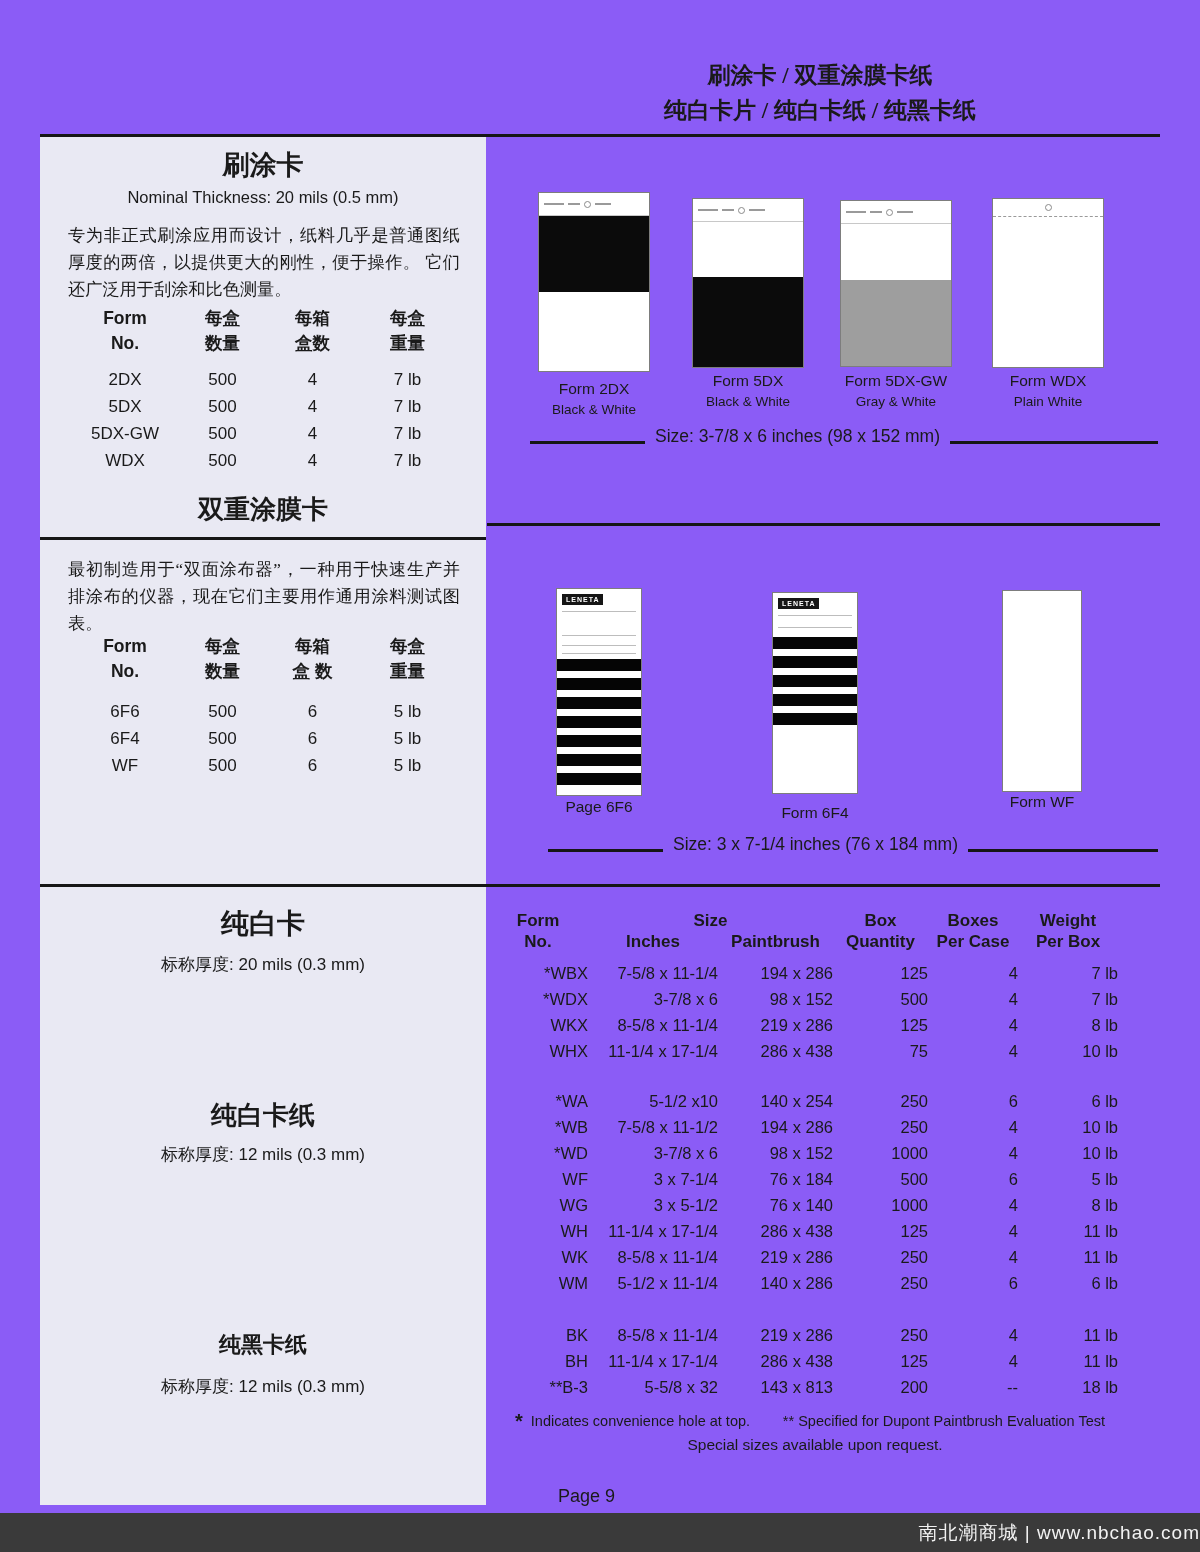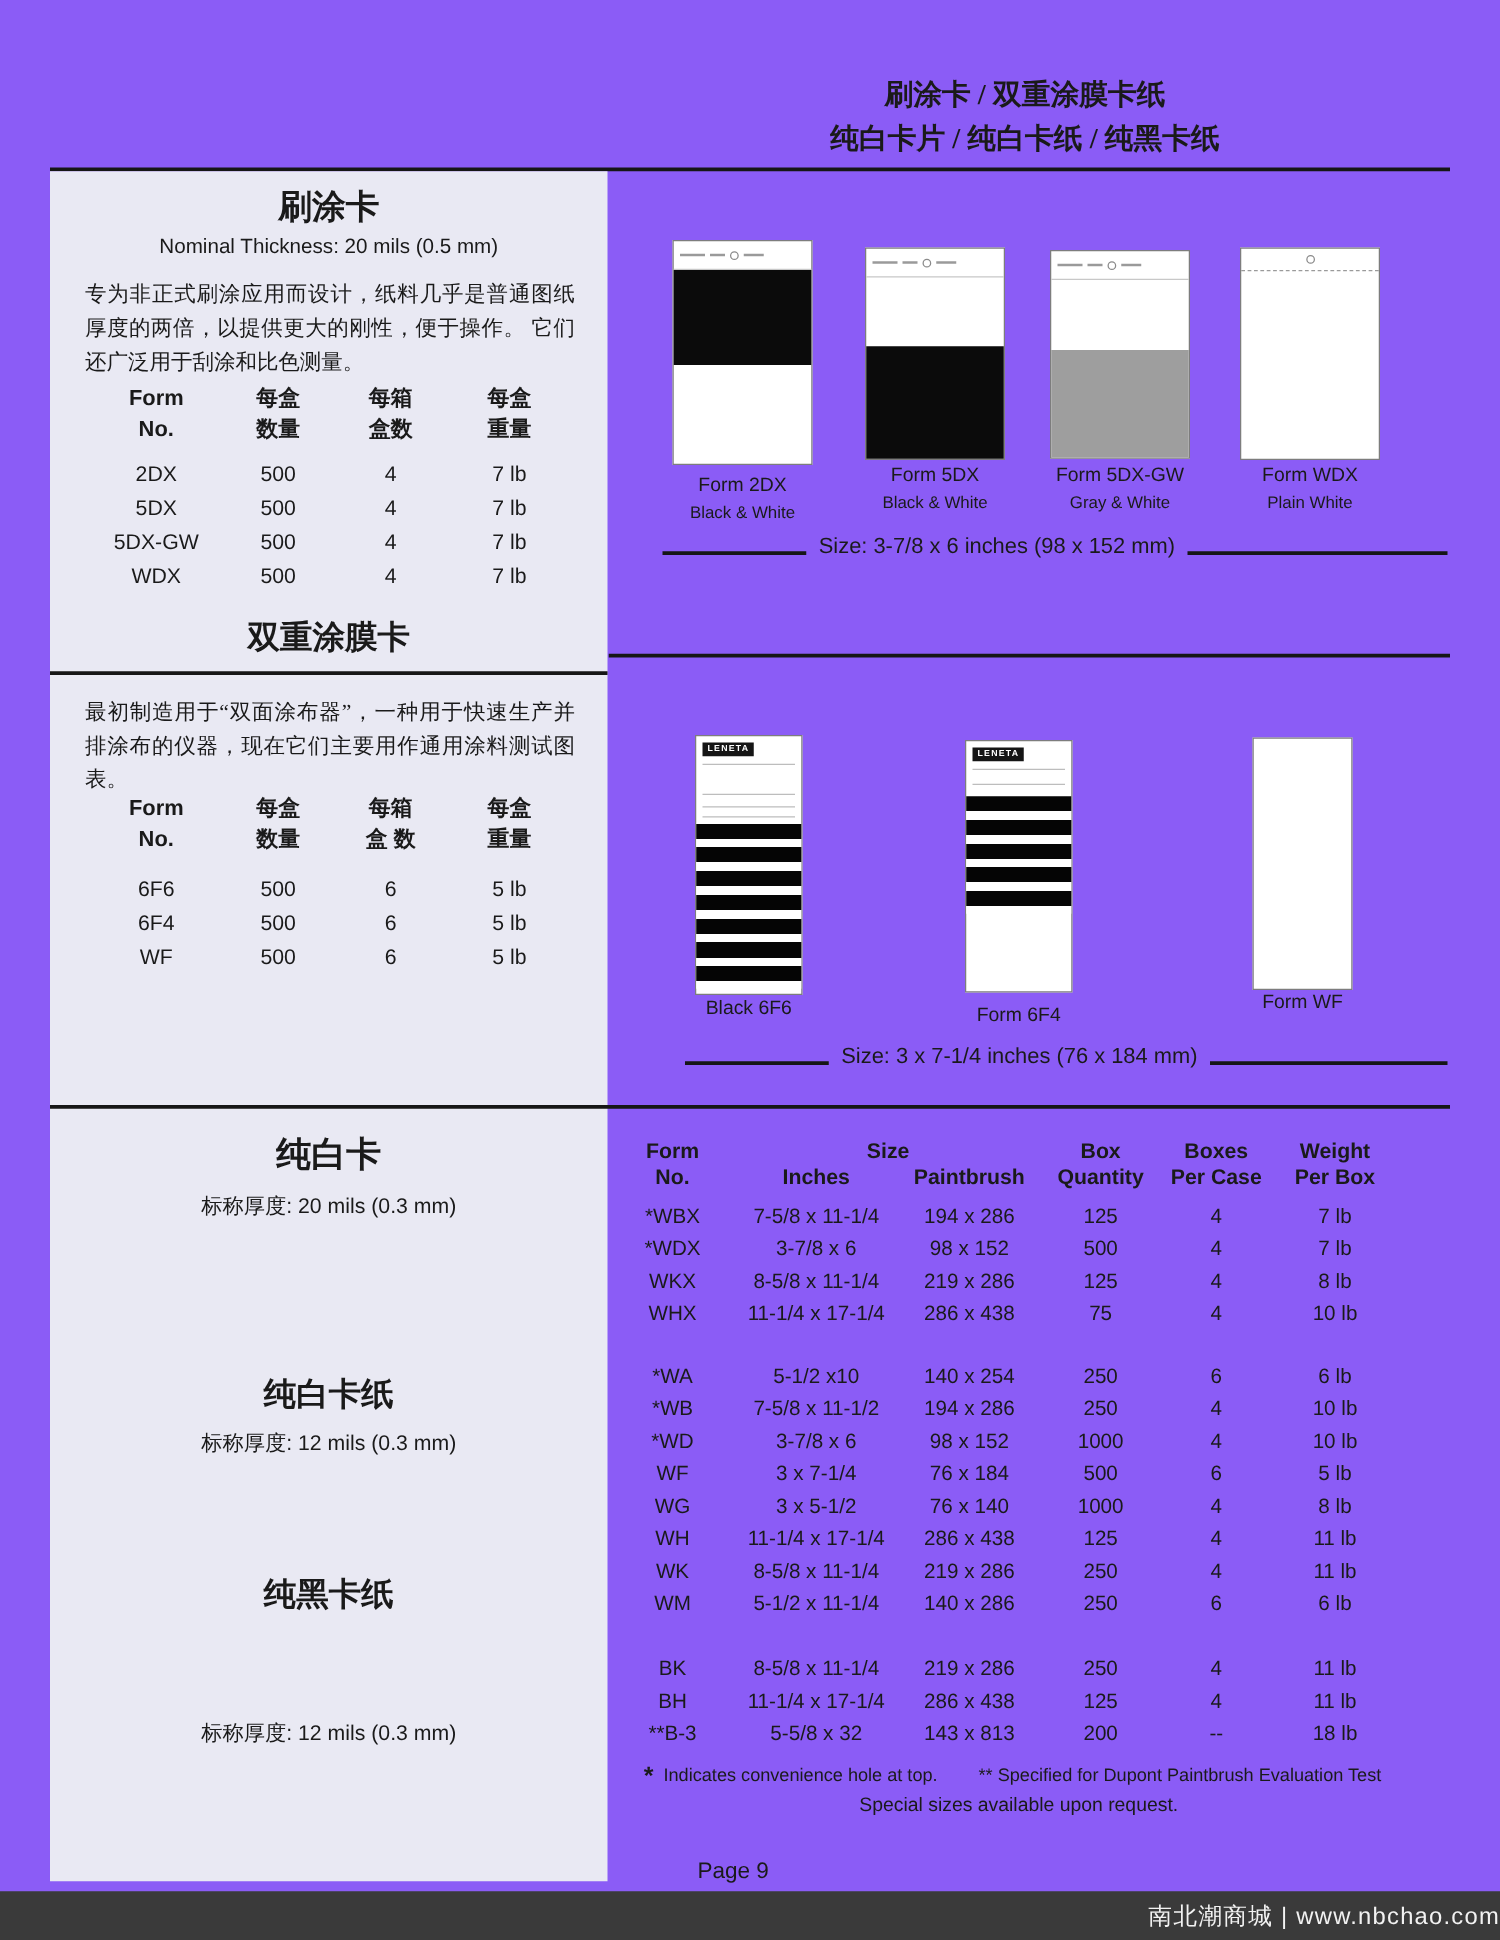--- a/index.html
+++ b/index.html
@@ -10,21 +10,21 @@
   .serif{font-family:"Liberation Serif","DejaVu Serif",serif}
   .center{text-align:center}
   .rule{position:absolute;background:#161616;height:3px}
   .leftcol{position:absolute;left:40px;top:137px;width:446px;height:1368px;background:#e9e9f3}
   .sec-title{font-family:"Liberation Serif","DejaVu Serif",serif;font-weight:bold}
   .para{font-family:"Liberation Serif","DejaVu Serif",serif;font-size:17.2px;line-height:1.58;text-align:justify}
   .mini-head{display:grid;grid-template-columns:110px 85px 95px 95px;text-align:center;font-weight:bold;font-size:17.5px;line-height:25px}
   .mini-table{display:grid;grid-template-columns:110px 85px 95px 95px;text-align:center;font-size:17px}
   .trow{display:contents}
   .tcell{height:27px;line-height:27px}
-  .spec-table{display:grid;grid-template-columns:100px 130px 115px 95px 90px 100px;text-align:center;font-size:16.5px}
+  .spec-table{display:grid;grid-template-columns:100px 130px 115px 95px 90px 100px;text-align:right;font-size:16.5px}
   .spec-table .tcell{height:26px;line-height:26px}
   .spec-head{position:absolute;display:flex;font-weight:bold;font-size:17px;text-align:center;line-height:21px}
   .sh-col{display:flex;flex-direction:column;justify-content:flex-end}
   .sh-sub{display:flex}
   .card{position:absolute;background:#fff;border:1px solid #7d7d7d;display:flex;flex-direction:column}
   .card-top{height:23px;border-bottom:1px solid #c8c8c8;display:flex;align-items:center;gap:4px;padding:0 5px}
   .tl{height:2px;background:#9a9a9a;display:inline-block}
   .hole{width:7px;height:7px;border:1px solid #8a8a8a;border-radius:50%;background:#fff;flex:none}
   .spacer{flex:1}
   .fill-black{background:#0b0b0b}
@@ -173,21 +173,21 @@
   <div class="tallcard" style="left:772px;top:592px;width:86px;height:202px">
     <div class="logo">LENETA</div>
     <div class="tline" style="top:22px"></div>
     <div class="tline" style="top:34px"></div>
     <div class="stripes" style="top:44px;height:94px"></div>
   </div>
 
   <div class="tallcard" style="left:1002px;top:590px;width:80px;height:202px"></div>
 
   <div class="card-label" style="left:524px;top:798px;width:150px">
-    <div class="cl-form">Black 6F6</div>
+    <div class="cl-form">Page 6F6</div>
   </div>
   <div class="card-label" style="left:740px;top:804px;width:150px">
     <div class="cl-form">Form 6F4</div>
   </div>
   <div class="card-label" style="left:967px;top:793px;width:150px">
     <div class="cl-form">Form WF</div>
   </div>
 
   <div class="size-row" style="left:548px;top:834px;width:610px">
     <span class="srule" style="width:115px"></span>
@@ -196,21 +196,21 @@
   </div>
 
   <div class="rule" style="left:40px;top:884px;width:1120px"></div>
 
   <div class="abs sec-title center" style="left:40px;top:905px;width:446px;font-size:28px">纯白卡</div>
   <div class="abs center" style="left:40px;top:953px;width:446px;font-size:17px">标称厚度: 20 mils (0.3 mm)</div>
 
   <div class="abs sec-title center" style="left:40px;top:1098px;width:446px;font-size:26px">纯白卡纸</div>
   <div class="abs center" style="left:40px;top:1143px;width:446px;font-size:17px">标称厚度: 12 mils (0.3 mm)</div>
 
-  <div class="abs sec-title center" style="left:40px;top:1258px;width:446px;font-size:26px">纯黑卡纸</div>
+  <div class="abs sec-title center" style="left:40px;top:1330px;width:446px;font-size:22px">纯黑卡纸</div>
   <div class="abs center" style="left:40px;top:1375px;width:446px;font-size:17px">标称厚度: 12 mils (0.3 mm)</div>
 
   <div class="spec-head" style="left:488px;top:910px">
     <div class="sh-col" style="width:100px">
       <span>Form</span>
       <span>No.</span>
     </div>
     <div style="width:245px">
       <div>Size</div>
       <div class="sh-sub">

